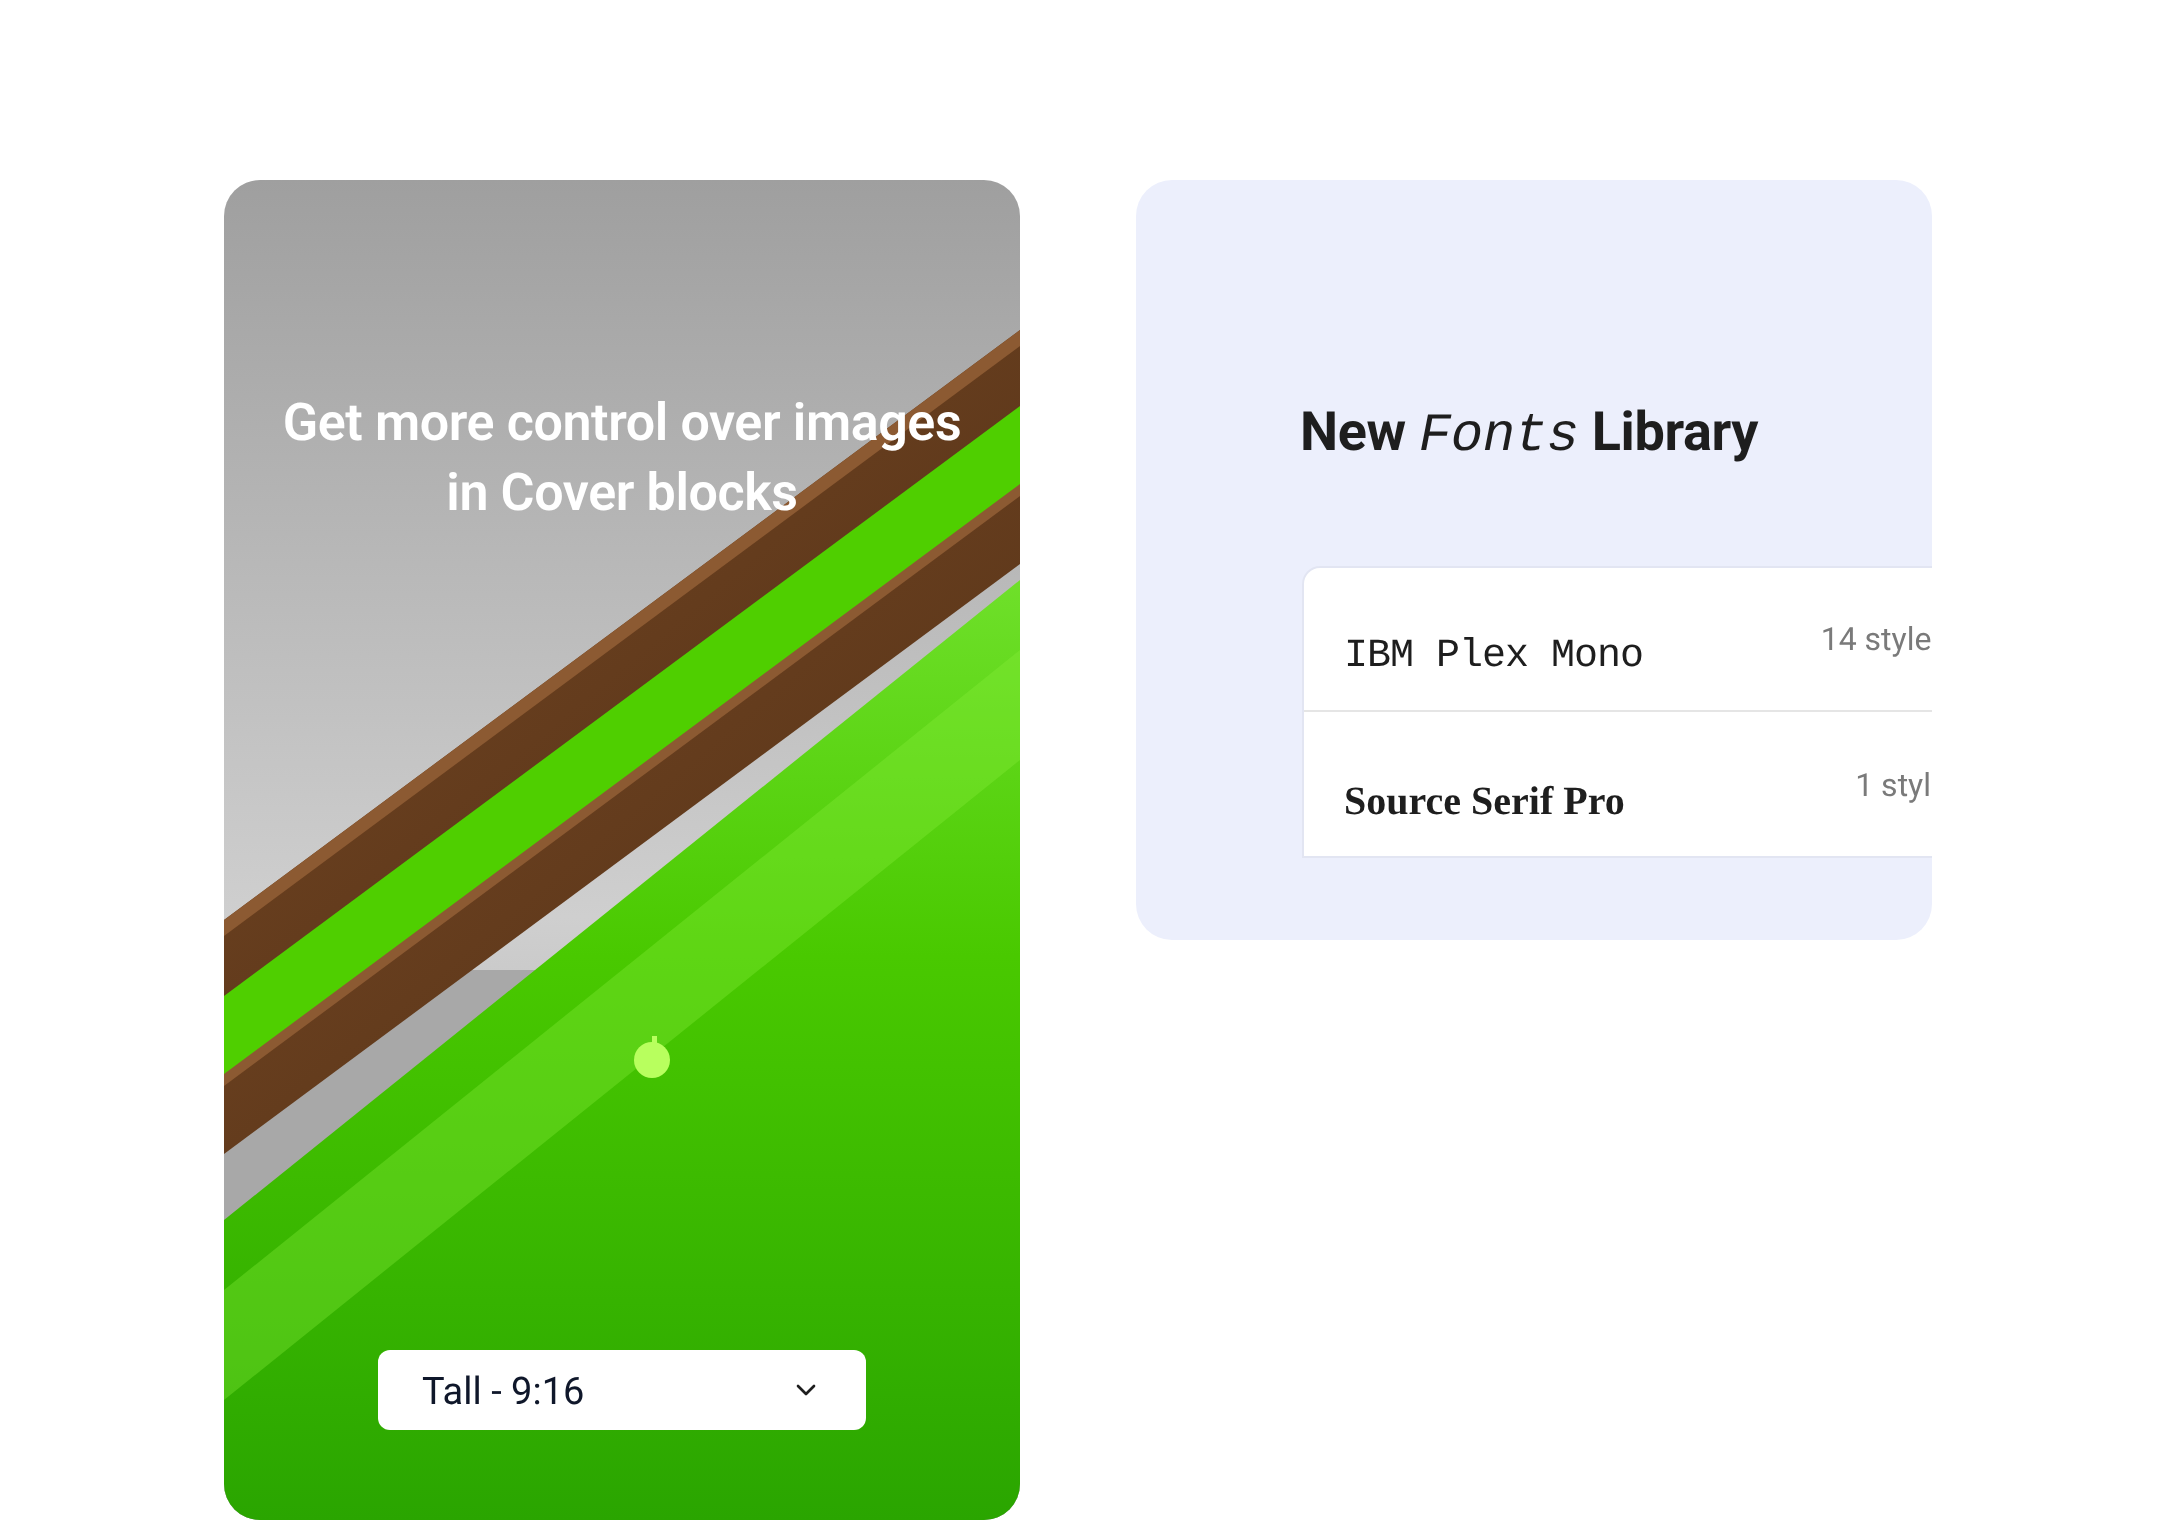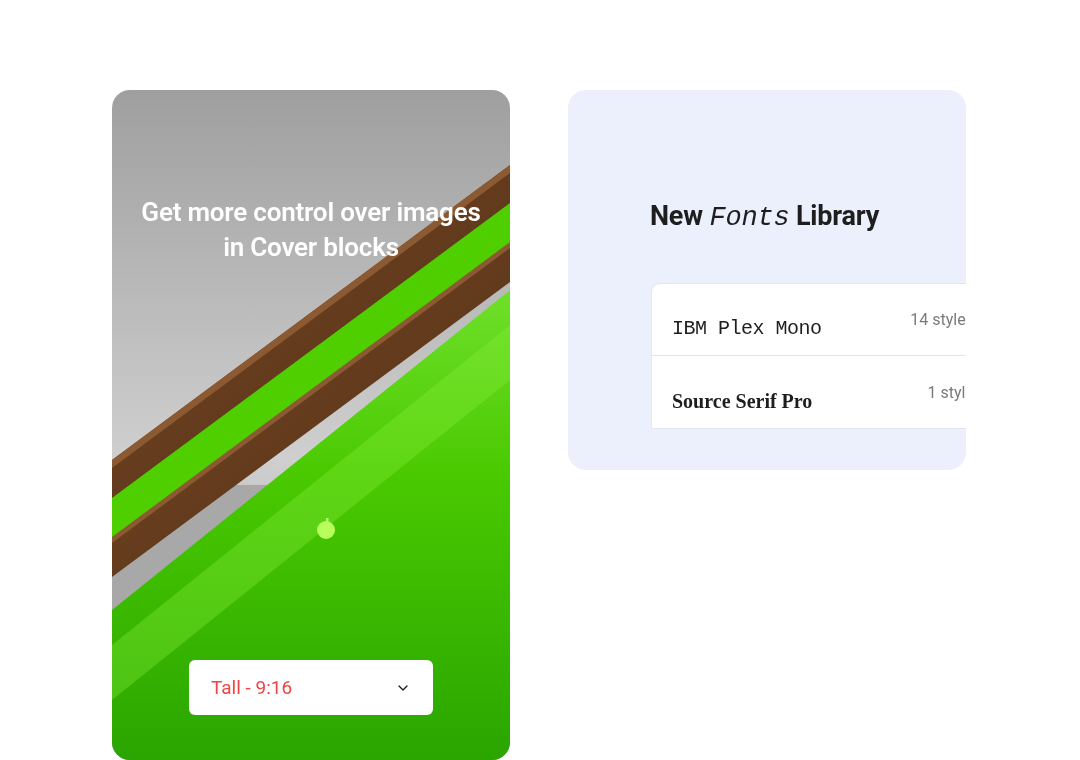--- a/index.html
+++ b/index.html
@@ -52,26 +52,26 @@
     }
     .cover-select-wrap {
       position: relative;
       z-index: 1;
       padding: 0 0 45px 77px;
     }
     .cover-select {
       background: #ffffff;
       border-radius: 6px;
       width: 244px;
-      height: 55px;
+      height: 40px;
       display: flex;
       align-items: center;
       justify-content: space-between;
       padding: 12px 22px;
-      color: #ef4444;
+      color: #0f172a;
       font-size: 19px;
     }
     .cover-select-chevron svg { width: 16px; height: 16px; display: block; }
     
     .interactivity-card {
       width: 398px;
       height: 293px;
       border-radius: 18px;
       background: #f5f5f7;
       position: relative;

